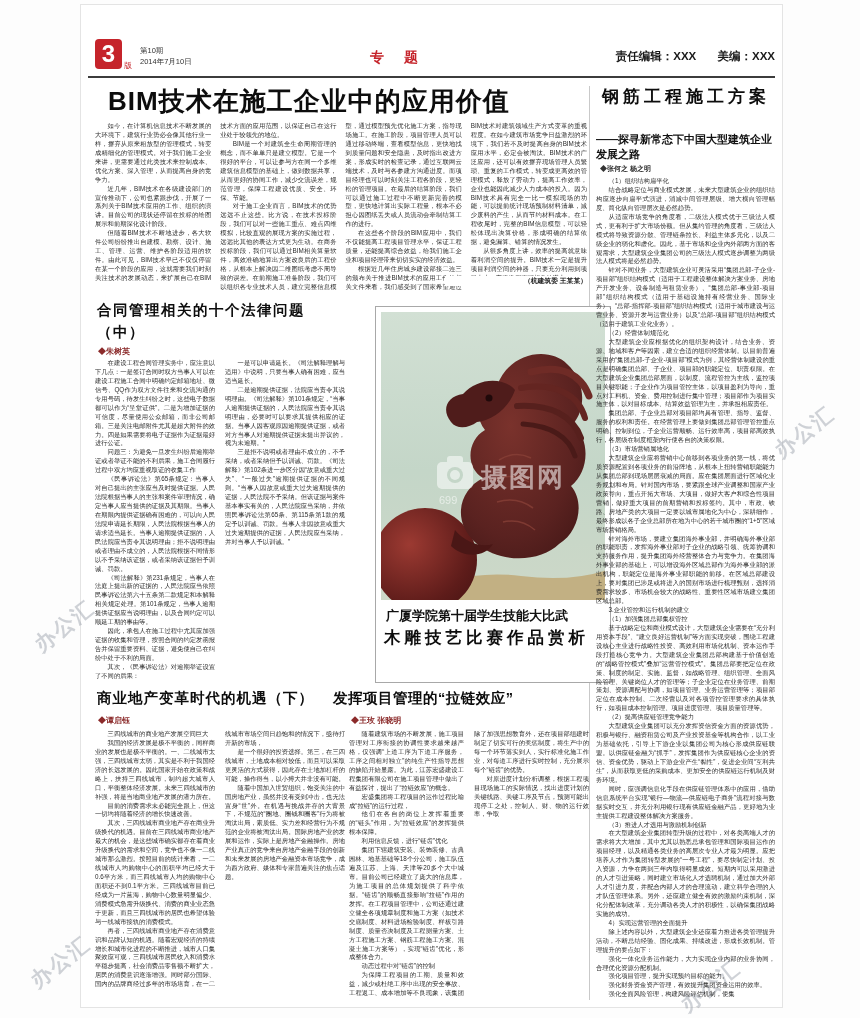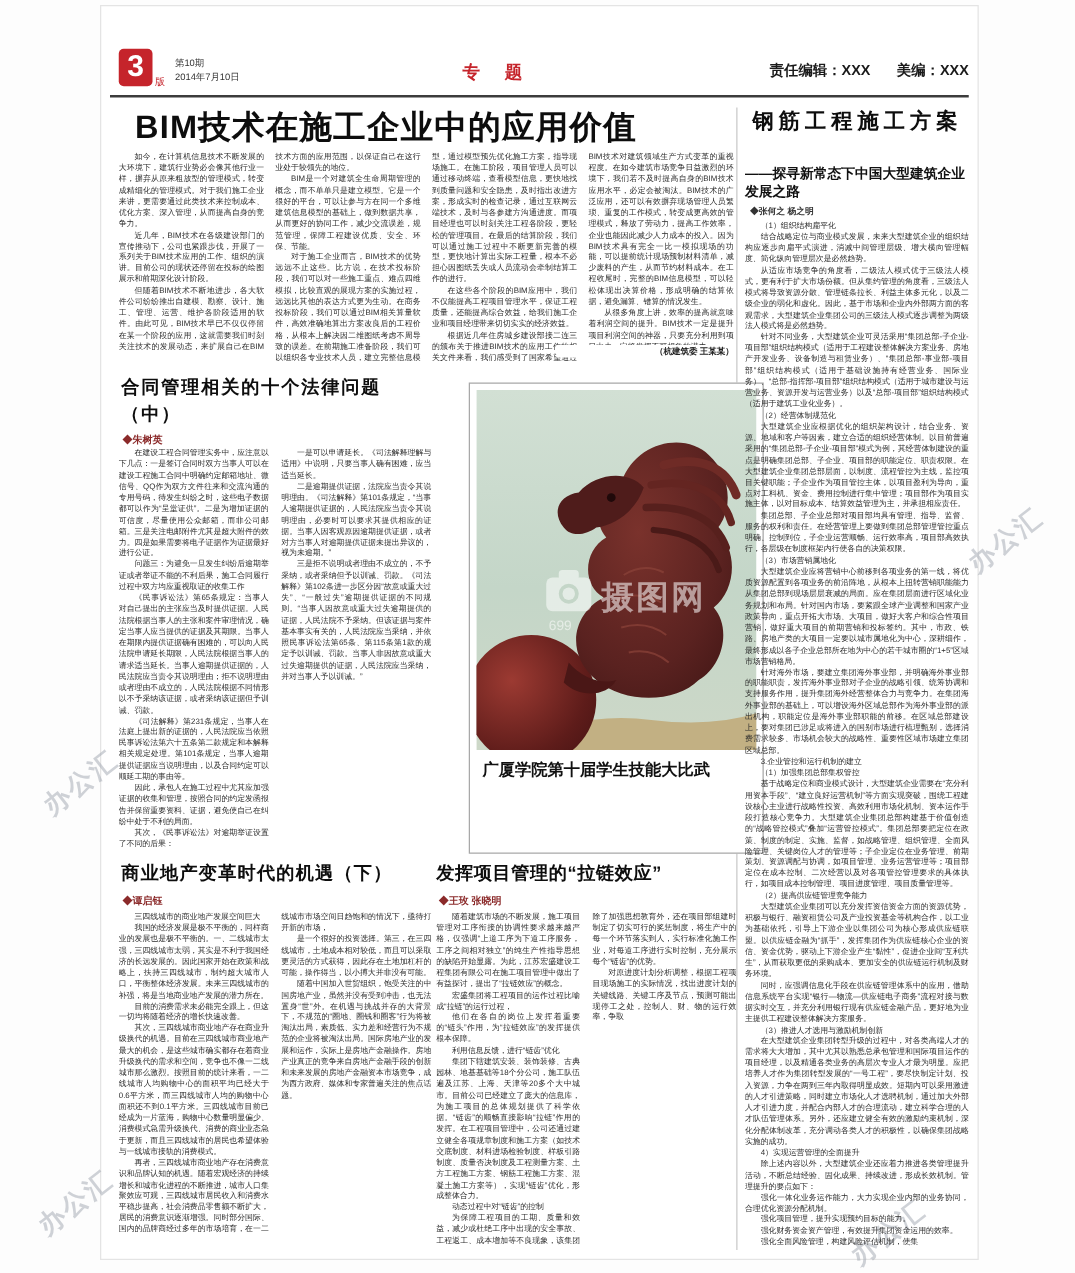--- a/index.html
+++ b/index.html
@@ -55,21 +55,21 @@
   .photo-kicker { margin:7px 10px 1px 10px; font-size:13px; font-weight:bold; color:#111; }
   .photo-title { margin:2px 8px; font-size:16.5px; font-weight:bold; color:#0d0d0d; letter-spacing:4px; }
 
   
   .com-headline { position:absolute; left:97px; top:689px; width:255px; font-size:14.5px;
     font-weight:bold; color:#0d0d0d; letter-spacing:1px; }
   .com-byline { position:absolute; left:98px; top:715px; }
   .com-body { position:absolute; left:95px; top:730px; width:250px; height:272px; }
 
   
-  .zip-headline { position:absolute; left:349px; top:689px; width:242px; font-size:14.5px;
+  .zip-headline { position:absolute; left:333px; top:689px; width:242px; font-size:14.5px;
     font-weight:bold; color:#0d0d0d; letter-spacing:0.5px; }
   .zip-byline { position:absolute; left:351px; top:715px; }
   .zip-body { position:absolute; left:349px; top:730px; width:240px; height:272px; }
 
   
   .bench-title { position:absolute; left:596px; top:86px; width:180px; text-align:center;
     font-size:17px; font-weight:bold; color:#0d0d0d; letter-spacing:4px; line-height:1.3; }
   .bench-subtitle { position:absolute; left:596px; top:132px; width:180px;
     font-size:11px; font-weight:bold; color:#111; line-height:1.4; }
   .bench-byline { position:absolute; left:600px; top:164px; font-size:7px; font-weight:bold; color:#333; }
@@ -174,20 +174,21 @@
         <rect x="56" y="150" width="36" height="27" rx="5"></rect>
         <rect x="66" y="144" width="16" height="8" rx="3"></rect>
         <circle cx="74" cy="163" r="8" fill="#c4d6c8"></circle>
         <circle cx="74" cy="163" r="5" fill="#ffffff"></circle>
         <text x="100" y="174" font-size="26" font-weight="bold" letter-spacing="2">摄图网</text>
         <text x="58" y="192" font-size="11">699</text>
       </g>
     </svg>
   </div>
   <div class="photo-kicker">广厦学院第十届学生技能大比武</div>
+  <div class="photo-title">木雕技艺比赛作品赏析</div>
 </div>
 
 <div class="com-headline">商业地产变革时代的机遇（下）</div>
 <div class="com-byline byline">◆谭启钰</div>
 <div class="com-body art-body cols-2">
   <div>
       <p>三四线城市的商业地产发展空间巨大</p>
       <p>我国的经济发展是极不平衡的，同样商业的发展也是极不平衡的。一、二线城市太强，三四线城市太弱，其实是不利于我国经济的长远发展的。因此国家开始在政策和战略上，扶持三四线城市，制约超大城市人口，平衡整体经济发展。未来三四线城市的补强，将是当地商业地产发展的潜力所在。</p>
       <p>目前的消费需求未必能完全跟上，但这一切均将随着经济的增长快速改善。</p>
       <p>其次，三四线城市商业地产存在商业升级换代的机遇。目前在三四线城市商业地产最大的机会，是这些城市确实都存在着商业升级换代的需求和空间，竞争也不像一二线城市那么激烈。按照目前的统计来看，一二线城市人均购物中心的面积平均已经大于0.6平方米，而三四线城市人均的购物中心面积还不到0.1平方米。三四线城市目前已经成为一片蓝海，购物中心数量明显偏少、消费模式急需升级换代、消费的商业业态急于更新，而且三四线城市的居民也希望体验与一线城市接轨的消费模式。</p>

